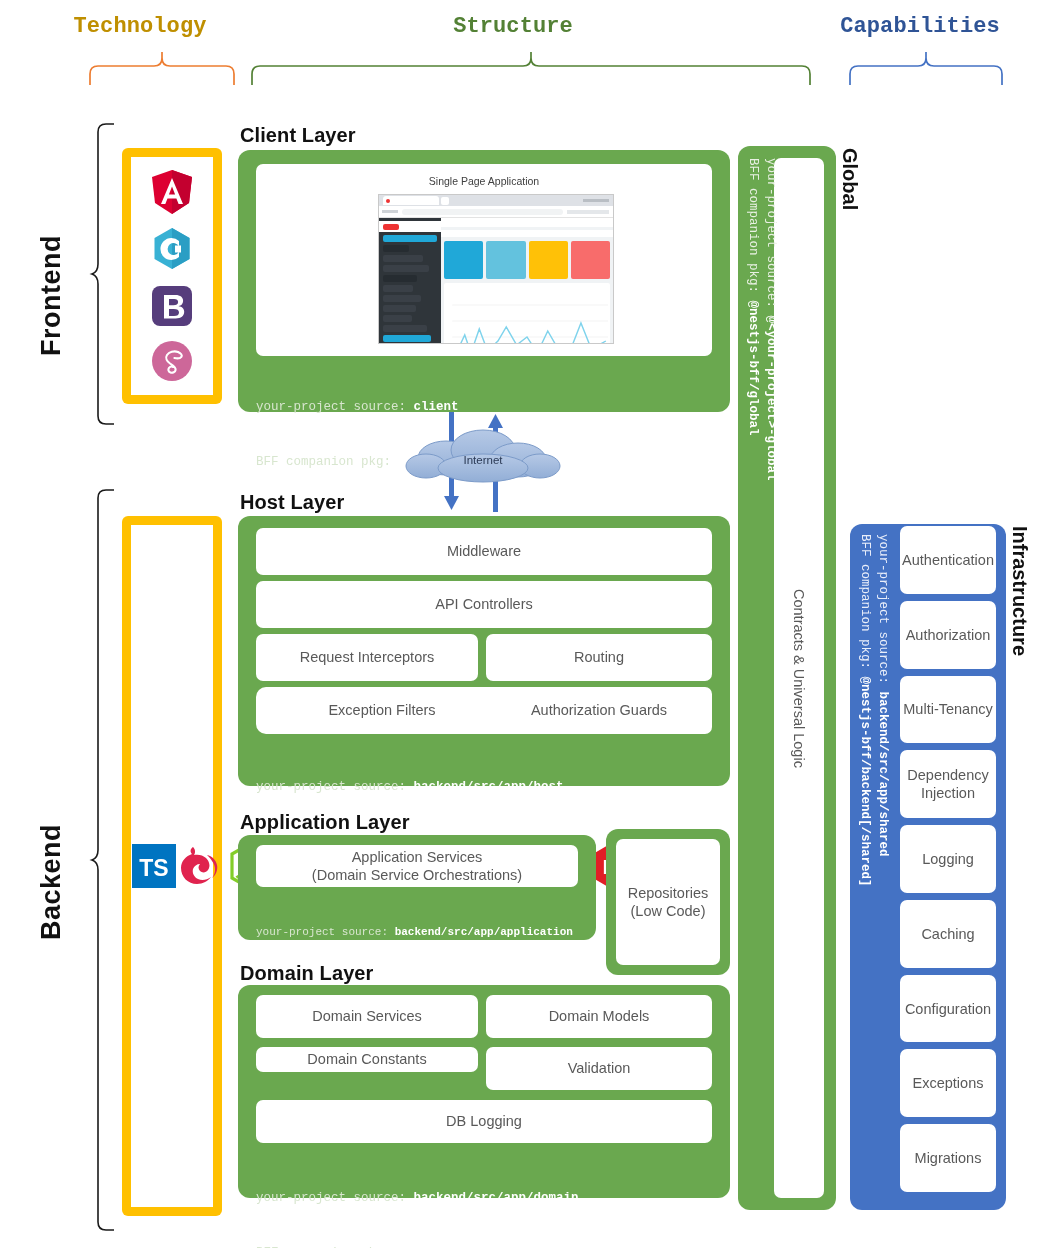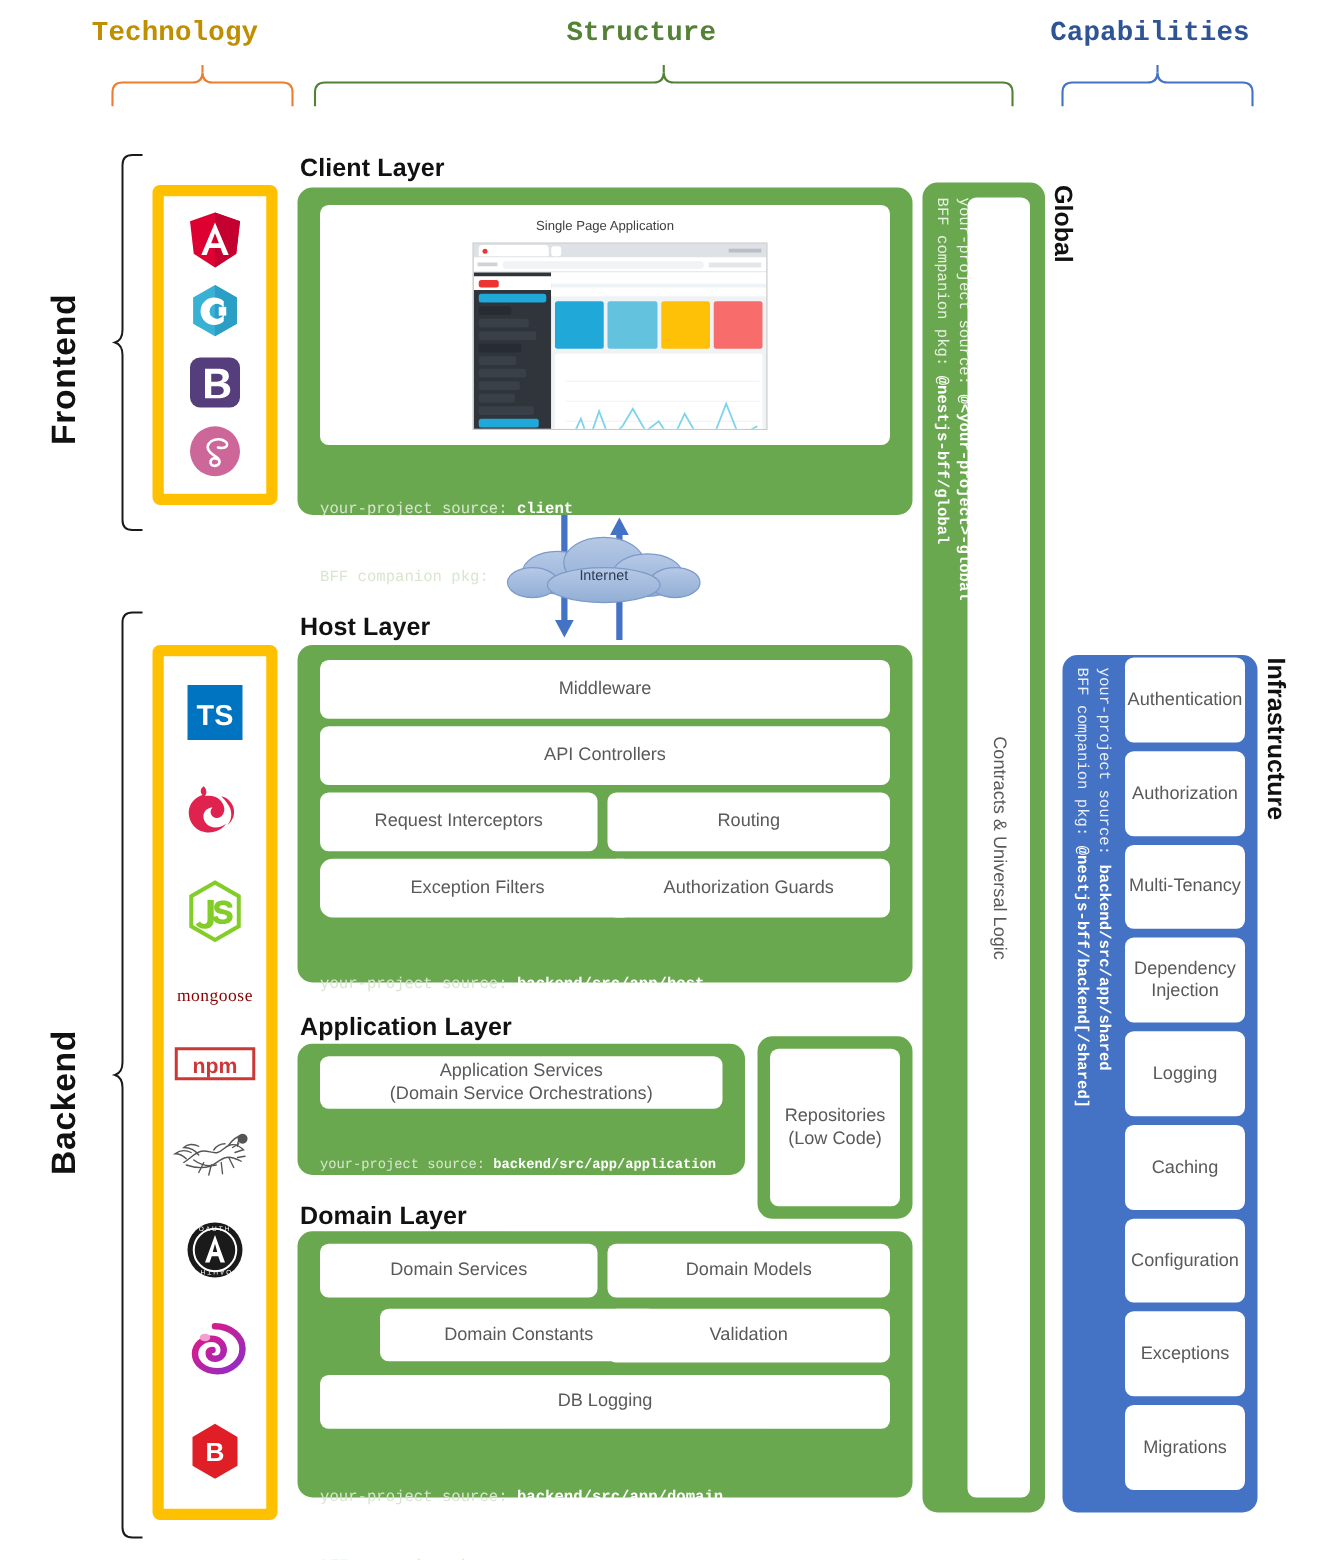--- a/index.html
+++ b/index.html
@@ -239,21 +239,21 @@
       <ellipse cx="28" cy="54" rx="20" ry="12"></ellipse>
       <ellipse cx="142" cy="54" rx="20" ry="12"></ellipse>
       <ellipse cx="85" cy="56" rx="45" ry="14"></ellipse>
     </g>
     <text x="85" y="52" font-family="Liberation Sans, sans-serif" font-size="11.5" fill="#2b3a55" text-anchor="middle">Internet</text>
   </svg>
 </div>
 <div class="abs" style="left:0;top:0;width:0;height:0;overflow:hidden;">Internet</div>
 
 <div class="abs yellow-panel" style="left:122px;top:516px;width:100px;height:700px;padding:9px;">
-  <div style="background:#fff;width:100%;height:100%;display:flex;flex-direction:column;
+  <div style="background:#fff;width:100%;height:100%;display:flex;flex-direction:row;
               align-items:center;justify-content:space-around;padding:6px 0;box-sizing:border-box;">
 
     <div class="icon-tile">
       <svg width="46" height="46" viewBox="0 0 46 46">
         <rect x="1" y="1" width="44" height="44" fill="#0074c1"></rect>
         <text x="23" y="33" font-family="Liberation Sans, sans-serif" font-size="23" font-weight="bold" fill="#fff" text-anchor="middle">TS</text>
       </svg>
     </div>
 
     <div class="icon-tile">
@@ -374,21 +374,21 @@
     <div>Repositories</div>
     <div>(Low Code)</div>
   </div>
 </div>
 
 <div class="abs layer-title" style="left:240px;top:962px;">Domain Layer</div>
 
 <div class="abs green-panel" style="left:238px;top:985px;width:492px;height:213px;">
   <div class="white-card abs" style="left:18px;top:10px;width:222px;height:43px;">Domain Services</div>
   <div class="white-card abs" style="left:248px;top:10px;width:226px;height:43px;">Domain Models</div>
-  <div class="white-card abs" style="left:18px;top:62px;width:222px;height:42px;margin-left:48px;">Domain Constants</div>
+  <div class="white-card abs" style="left:18px;top:62px;width:222px;height:25px;">Domain Constants</div>
   <div class="white-card abs" style="left:248px;top:62px;width:226px;height:43px;">Validation</div>
   <div class="white-card abs" style="left:18px;top:115px;width:456px;height:43px;">DB Logging</div>
 
   <div class="abs code" style="left:18px;top:168px;">
     <div><span class="dim">your-project source:</span> <b>backend/src/app/domain</b></div>
     <div><span class="dim">BFF companion pkg:</span> <b>@nestjs-bff/backend[/domain]</b></div>
   </div>
 </div>
 
 <div class="abs green-panel" style="left:738px;top:146px;width:98px;height:1064px;">

